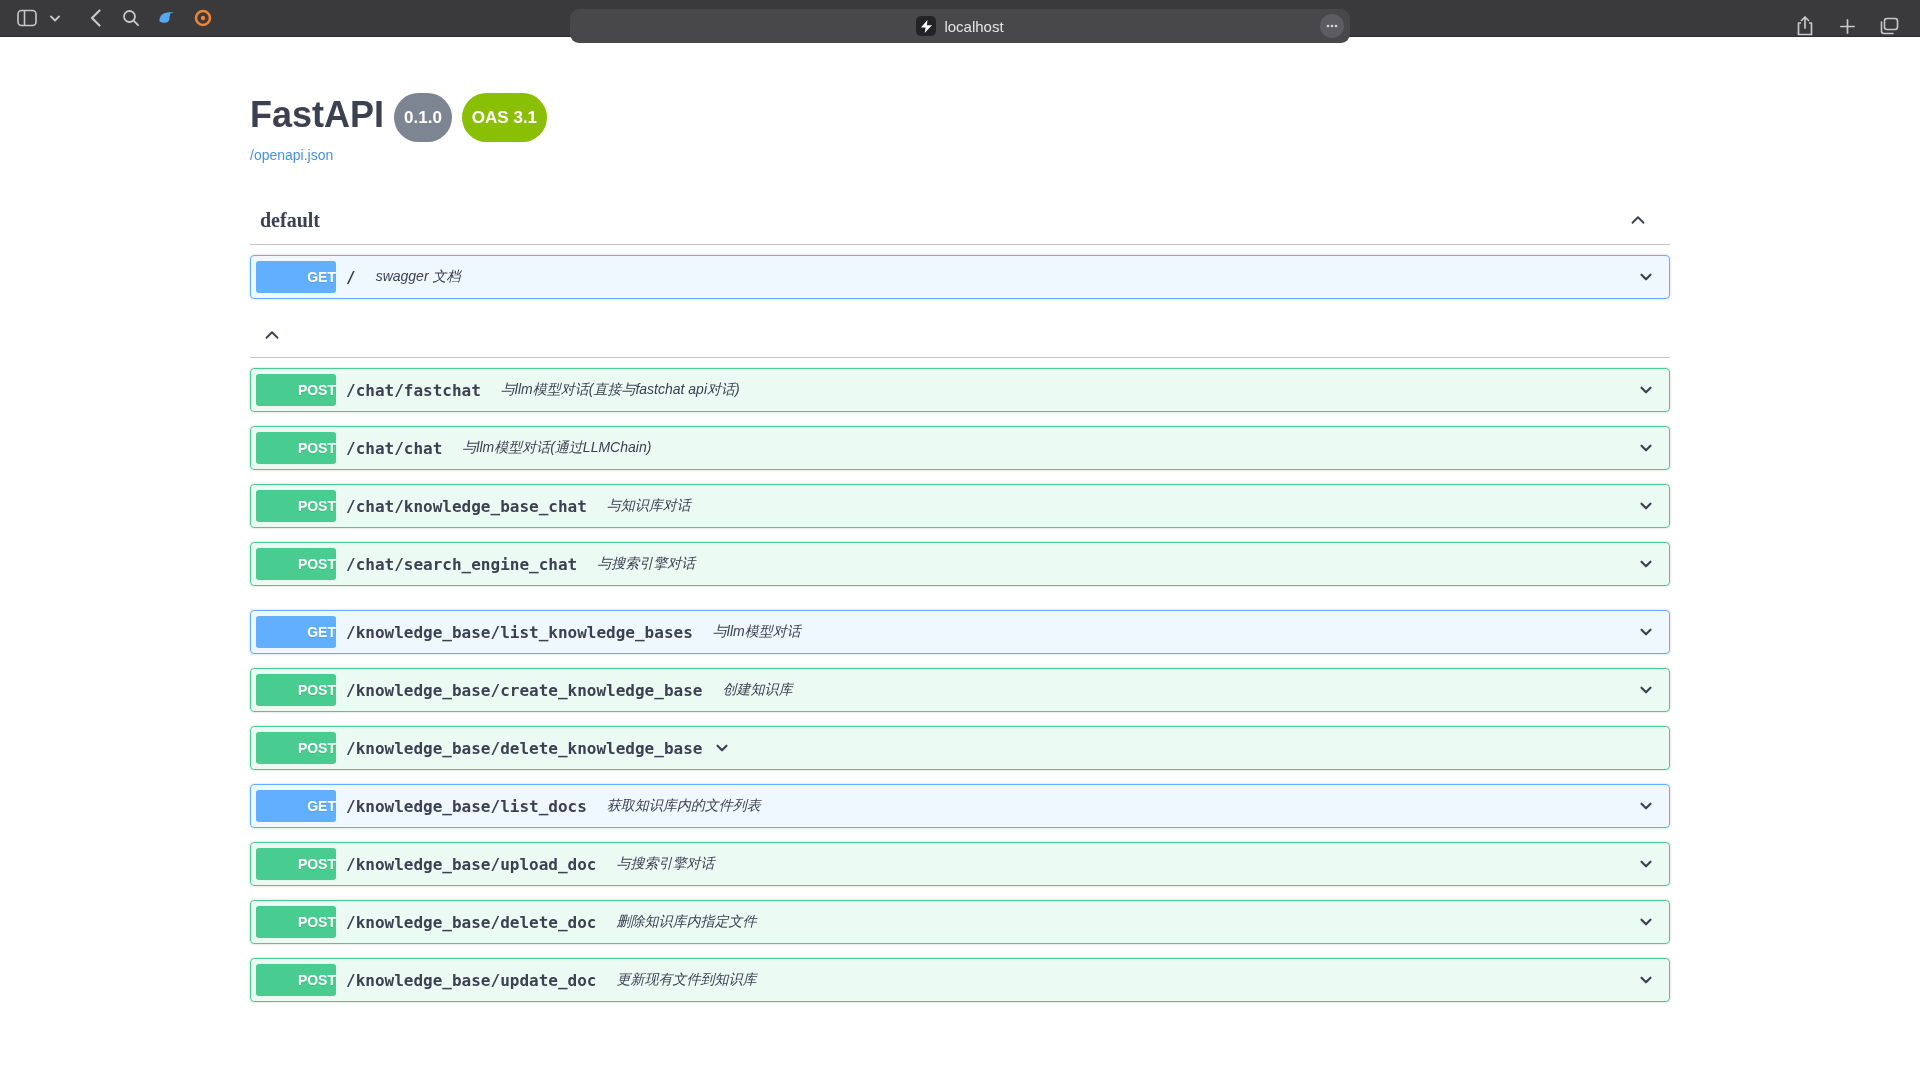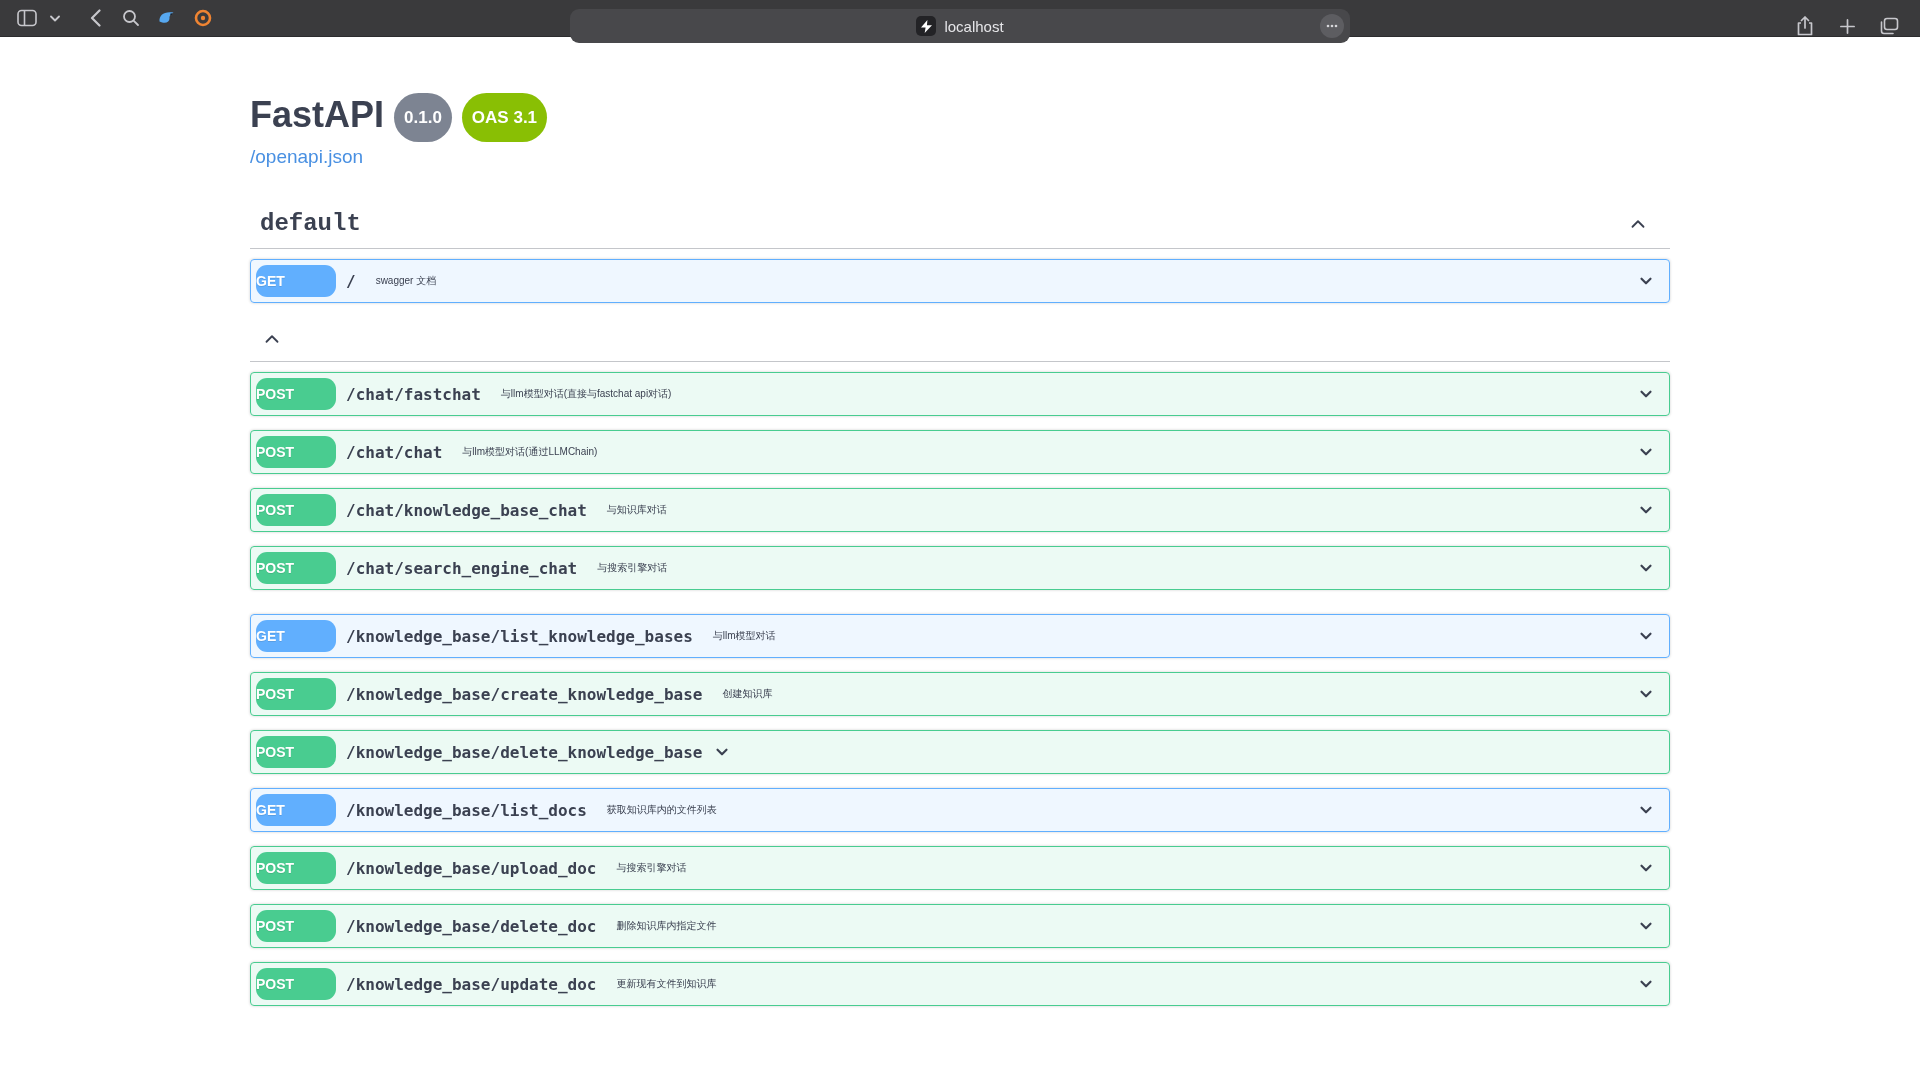--- a/index.html
+++ b/index.html
@@ -29,37 +29,37 @@
              display:flex;align-items:center;justify-content:center;color:#d6d6da;cursor:pointer;}
 
   
   .page{height:1028px;background:#fff;overflow:hidden;}
   .wrapper{max-width:1460px;margin:0 auto;padding:0 20px;}
   .info{padding-top:50px;margin-bottom:32px;}
   .api-title{display:flex;align-items:center;gap:10px;font-size:36px;line-height:43px;font-weight:700;color:var(--heading);margin-bottom:4px;}
   .badge{display:inline-block;border-radius:57px;color:#fff;font-size:17px;font-weight:700;padding:3px 10px;margin-top:6px;vertical-align:top;}
   .badge-version{background:var(--version-badge-bg);}
   .badge-oas{background:var(--oas-badge-bg);}
-  .spec-link{display:inline-block;font-size:19px;color:var(--link);text-decoration:none;cursor:pointer;}
+  .spec-link{display:inline-block;font-size:14px;color:var(--link);text-decoration:none;cursor:pointer;}
 
   .opblock-tag{display:flex;align-items:center;padding:10px 20px 10px 10px;border-bottom:1px solid rgba(59,65,81,.3);cursor:pointer;}
-  .tag-name{font-size:24px;font-weight:700;color:var(--heading);flex:1;line-height:28px;font-family:Liberation Mono, monospace;}
+  .tag-name{font-size:20px;font-weight:700;color:var(--heading);flex:1;line-height:28px;font-family:Liberation Serif, serif;}
   .tag-arrow{width:24px;height:24px;display:flex;align-items:center;justify-content:center;color:var(--heading);}
   .ops{padding-top:10px;}
 
   .opblock{border:1px solid;border-radius:4px;margin:0 0 14px;box-shadow:0 0 3px rgba(0,0,0,.19);}
   .opblock.get{border-color:var(--get);background:var(--get-bg);}
   .opblock.post{border-color:var(--post);background:var(--post-bg);}
   .opblock-summary{display:flex;align-items:center;padding:5px;cursor:pointer;}
-  .method{min-width:80px;text-align:left;padding:8px 0;border-radius:11px;color:#fff;font-weight:700;font-size:14px;
+  .method{min-width:80px;text-align:right;padding:8px 0;border-radius:3px;color:#fff;font-weight:700;font-size:14px;
           text-shadow:0 1px 0 rgba(0,0,0,.1);font-family:"Liberation Sans",sans-serif;}
   .opblock.get .method{background:var(--get);}
   .opblock.post .method{background:var(--post);}
   .path{font-family:"DejaVu Sans Mono","Liberation Mono",monospace;font-size:16px;font-weight:700;color:var(--heading);padding:0 10px;white-space:nowrap;}
-  .desc{font-size:10px;color:var(--heading);flex:1;padding:0 10px;font-family:"Liberation Sans",sans-serif;}
+  .desc{font-size:14px;color:var(--heading);flex:1;padding:0 10px;font-family:"Liberation Sans",sans-serif;font-style:italic;}
   .row-arrow{width:20px;height:20px;margin-right:8px;color:var(--heading);display:flex;align-items:center;justify-content:center;flex:0 0 auto;}
 </style>
 </head>
 <body>
 
 <div class="tb">
   <div class="tb-left">
     <button class="tb-btn">
       <svg width="20" height="18" viewBox="0 0 20 18">
           <rect x="1" y="1.5" width="18" height="15" rx="3.5" fill="none" stroke="currentColor" stroke-width="1.6"></rect>

